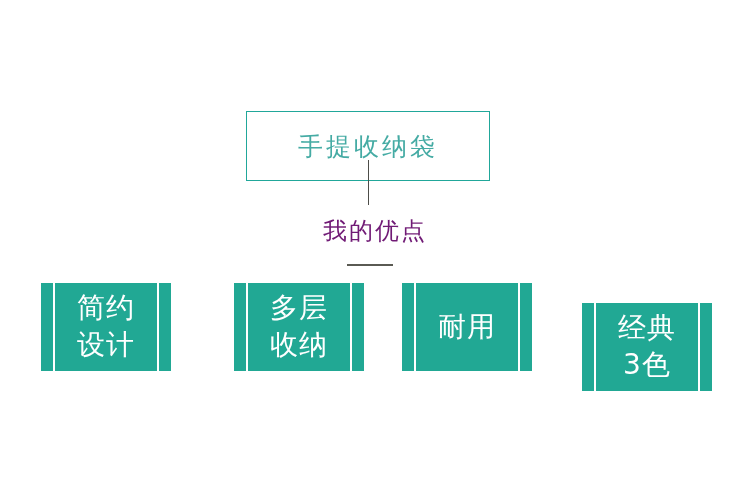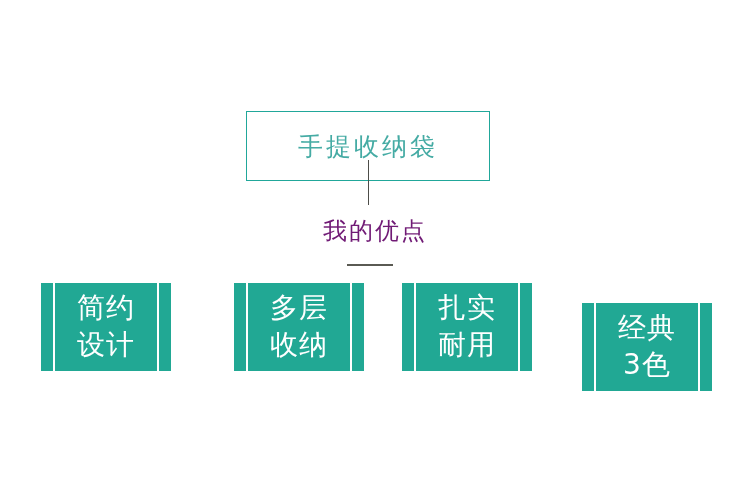--- a/index.html
+++ b/index.html
@@ -124,21 +124,20 @@
 
 <div class="feature-box" id="feature-box-1">
   <div class="feature-inner">
     <span class="feature-line">多层</span>
     <span class="feature-line">收纳</span>
   </div>
 </div>
 
 <div class="feature-box" id="feature-box-2">
   <div class="feature-inner">
-    <span class="feature-line">扎实</span>
     <span class="feature-line">耐用</span>
   </div>
 </div>
 
 <div class="feature-box" id="feature-box-3">
   <div class="feature-inner">
     <span class="feature-line">经典</span>
     <span class="feature-line">3色</span>
   </div>
 </div>

